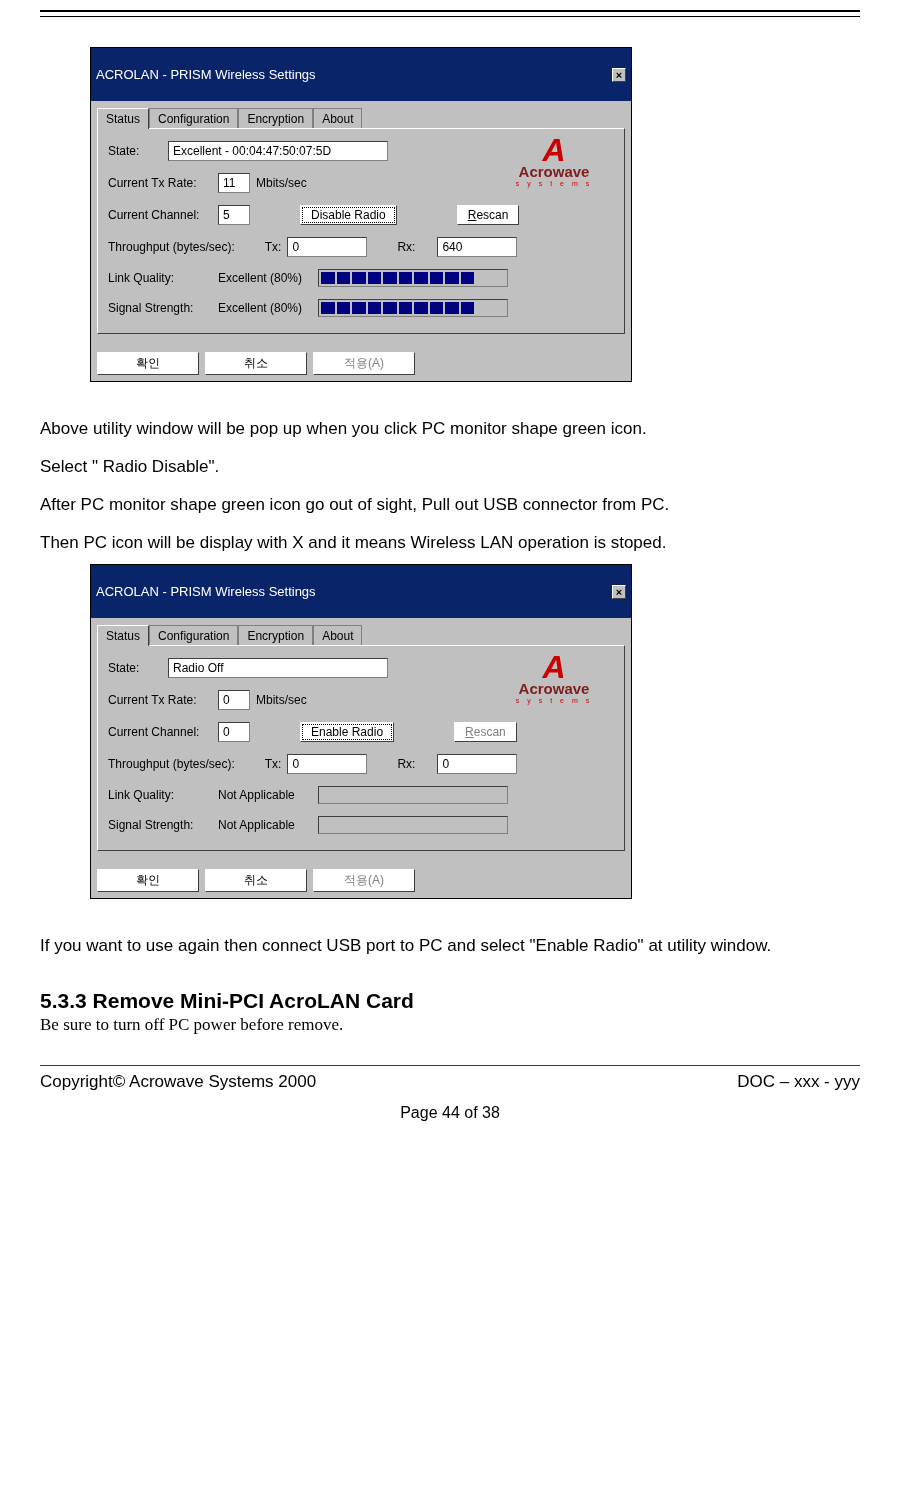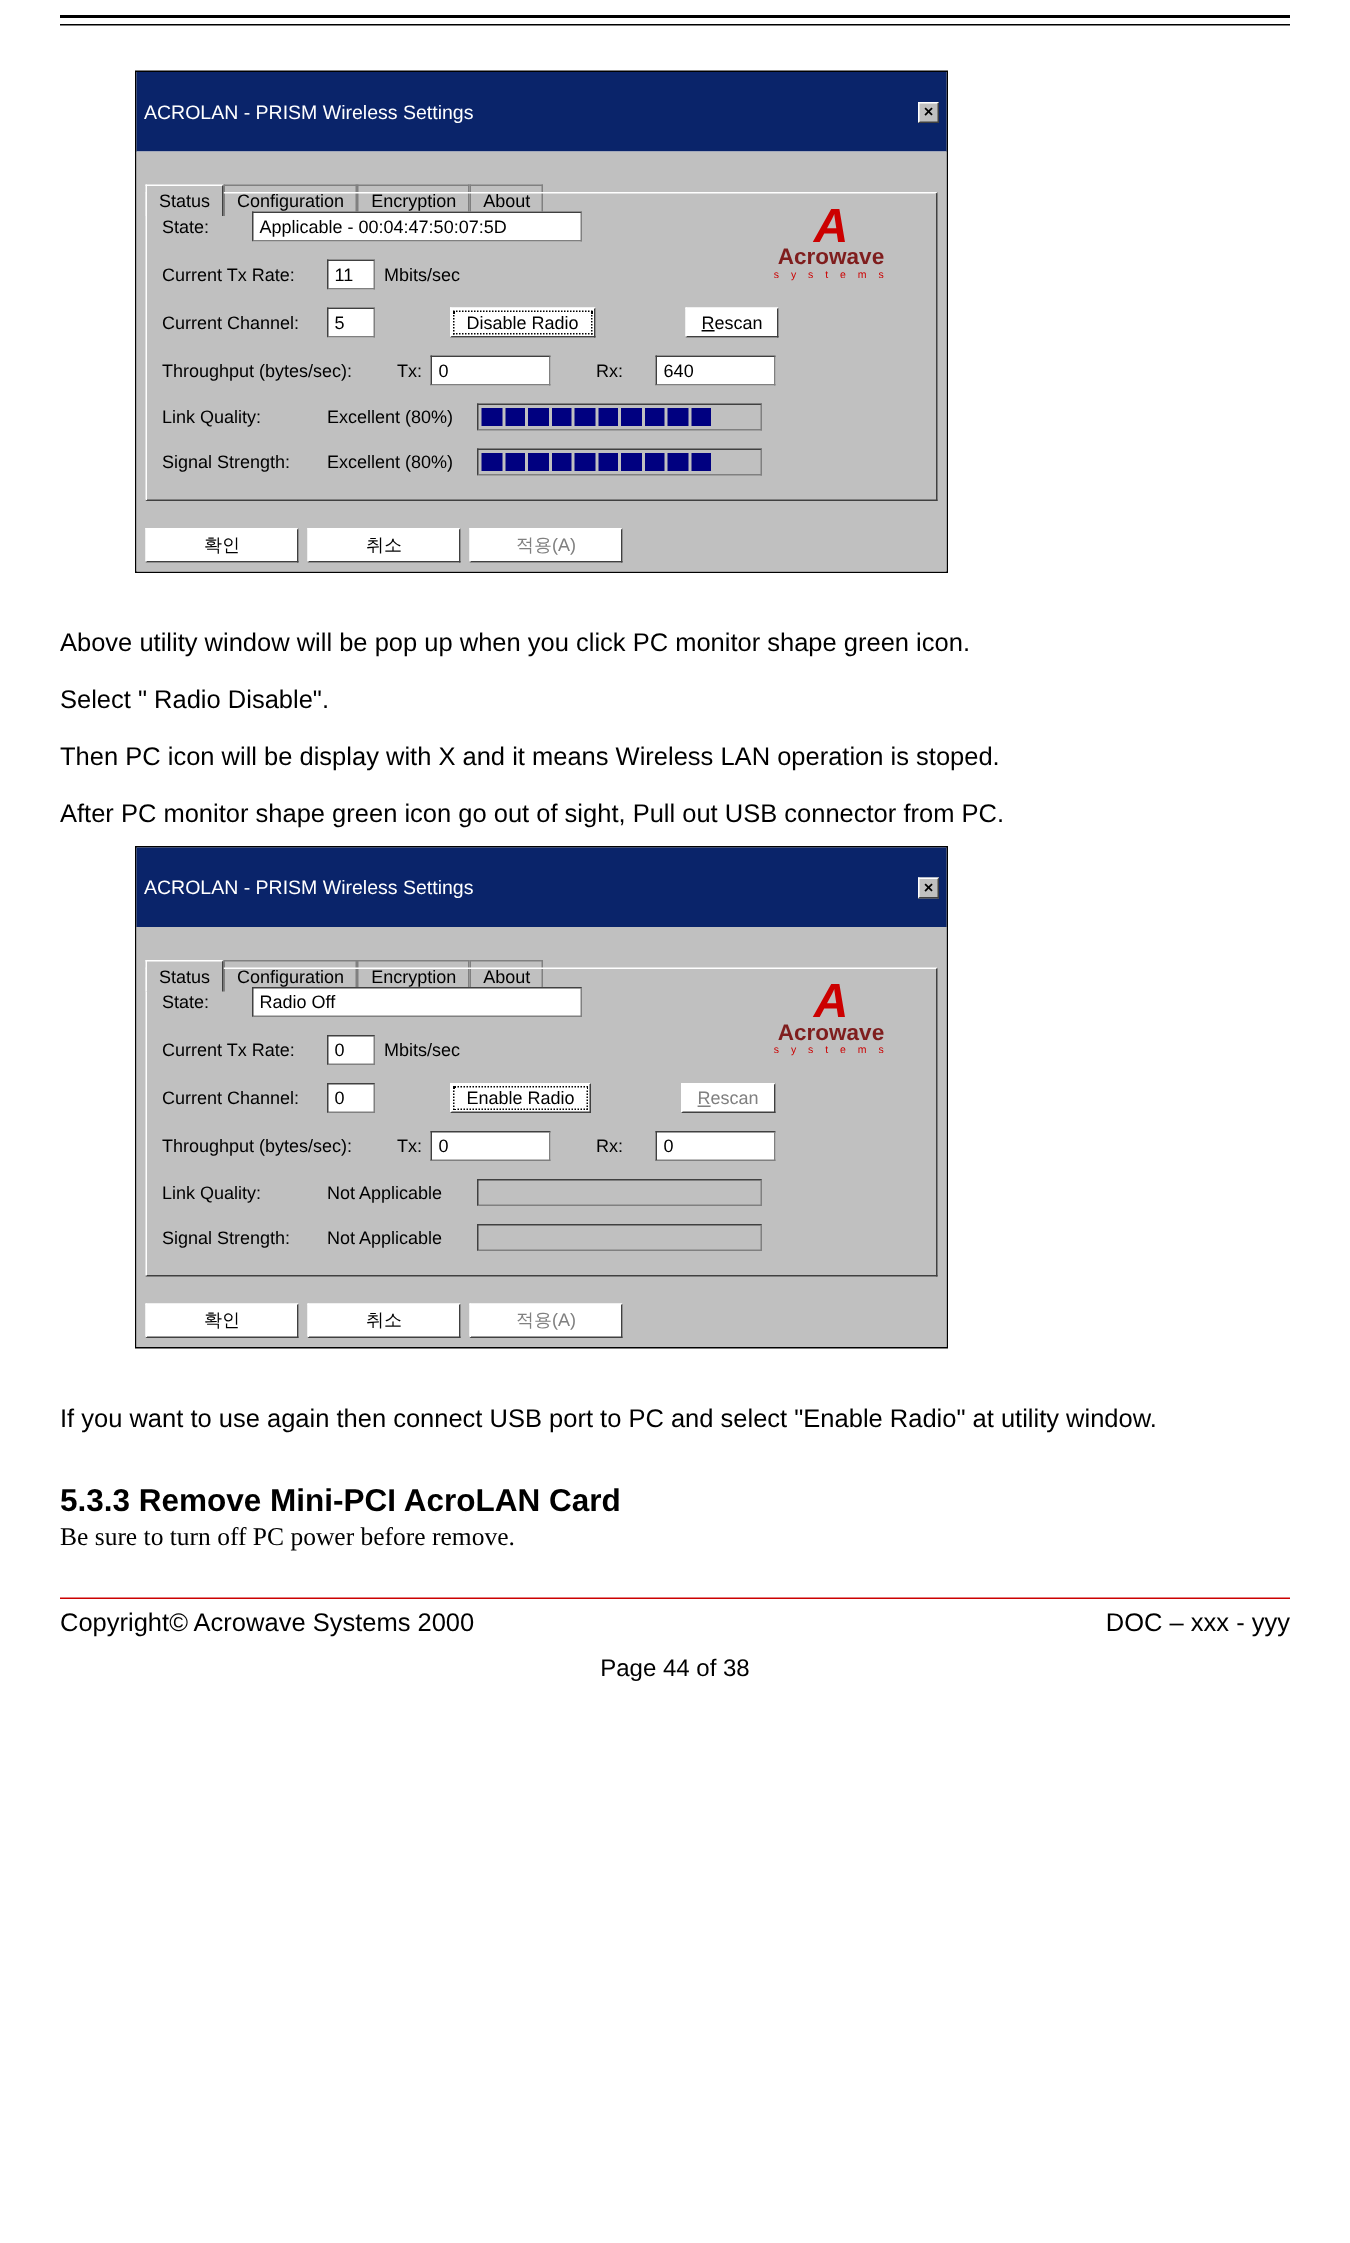--- a/index.html
+++ b/index.html
@@ -66,21 +66,21 @@
     display: flex;
     font-size: 12px;
   }
   .tab {
     padding: 3px 8px;
     border: 1px solid #808080;
     border-bottom: none;
     background: #c0c0c0;
     margin-right: 0px;
     position: relative;
-    top: 16px;
+    top: 1px;
   }
   .tab.active {
     background: #c0c0c0;
     border-color: #fff #404040 #c0c0c0 #fff;
     z-index: 2;
   }
   .tab-panel {
     border: 1px solid #fff;
     border-right-color: #404040;
     border-bottom-color: #404040;
@@ -219,21 +219,21 @@
       </div>
       <div class="tab-panel panel-rel">
         <div class="logo">
           <div class="a-mark">A</div>
           <div class="name">Acrowave</div>
           <div class="sub">s y s t e m s</div>
         </div>
 
         <div class="row">
           <span class="lbl" style="width:60px">State:</span>
-          <span class="field" style="width:210px">Applicable - 00:04:47:50:07:5D</span>
+          <span class="field" style="width:210px">Excellent - 00:04:47:50:07:5D</span>
         </div>
         <div class="row">
           <span class="lbl">Current Tx Rate:</span>
           <span class="field" style="width:22px">11</span>
           <span class="unit">Mbits/sec</span>
         </div>
         <div class="row">
           <span class="lbl">Current Channel:</span>
           <span class="field" style="width:22px">5</span>
           <span class="btn focus" style="margin-left:50px">Disable Radio</span>
@@ -287,22 +287,22 @@
         <span class="btn">확인</span>
         <span class="btn">취소</span>
         <span class="btn disabled"><span>적용(A)</span></span>
       </div>
     </div>
   </div>
 
   <div class="body-text">
     <p>Above utility window will be pop up when you click PC monitor shape green icon.</p>
     <p>Select " Radio Disable".</p>
+    <p>After PC monitor shape green icon go out of sight, Pull out USB connector from PC.</p>
     <p>Then PC icon will be display with X and it means Wireless LAN operation is stoped.</p>
-    <p>After PC monitor shape green icon go out of sight, Pull out USB connector from PC.</p>
   </div>
 
   <div class="win">
     <div class="win-title">
       <span>ACROLAN - PRISM Wireless Settings</span>
       <span class="win-close">×</span>
     </div>
     <div class="win-body">
       <div class="tab-row">
         <div class="tab active">Status</div>

